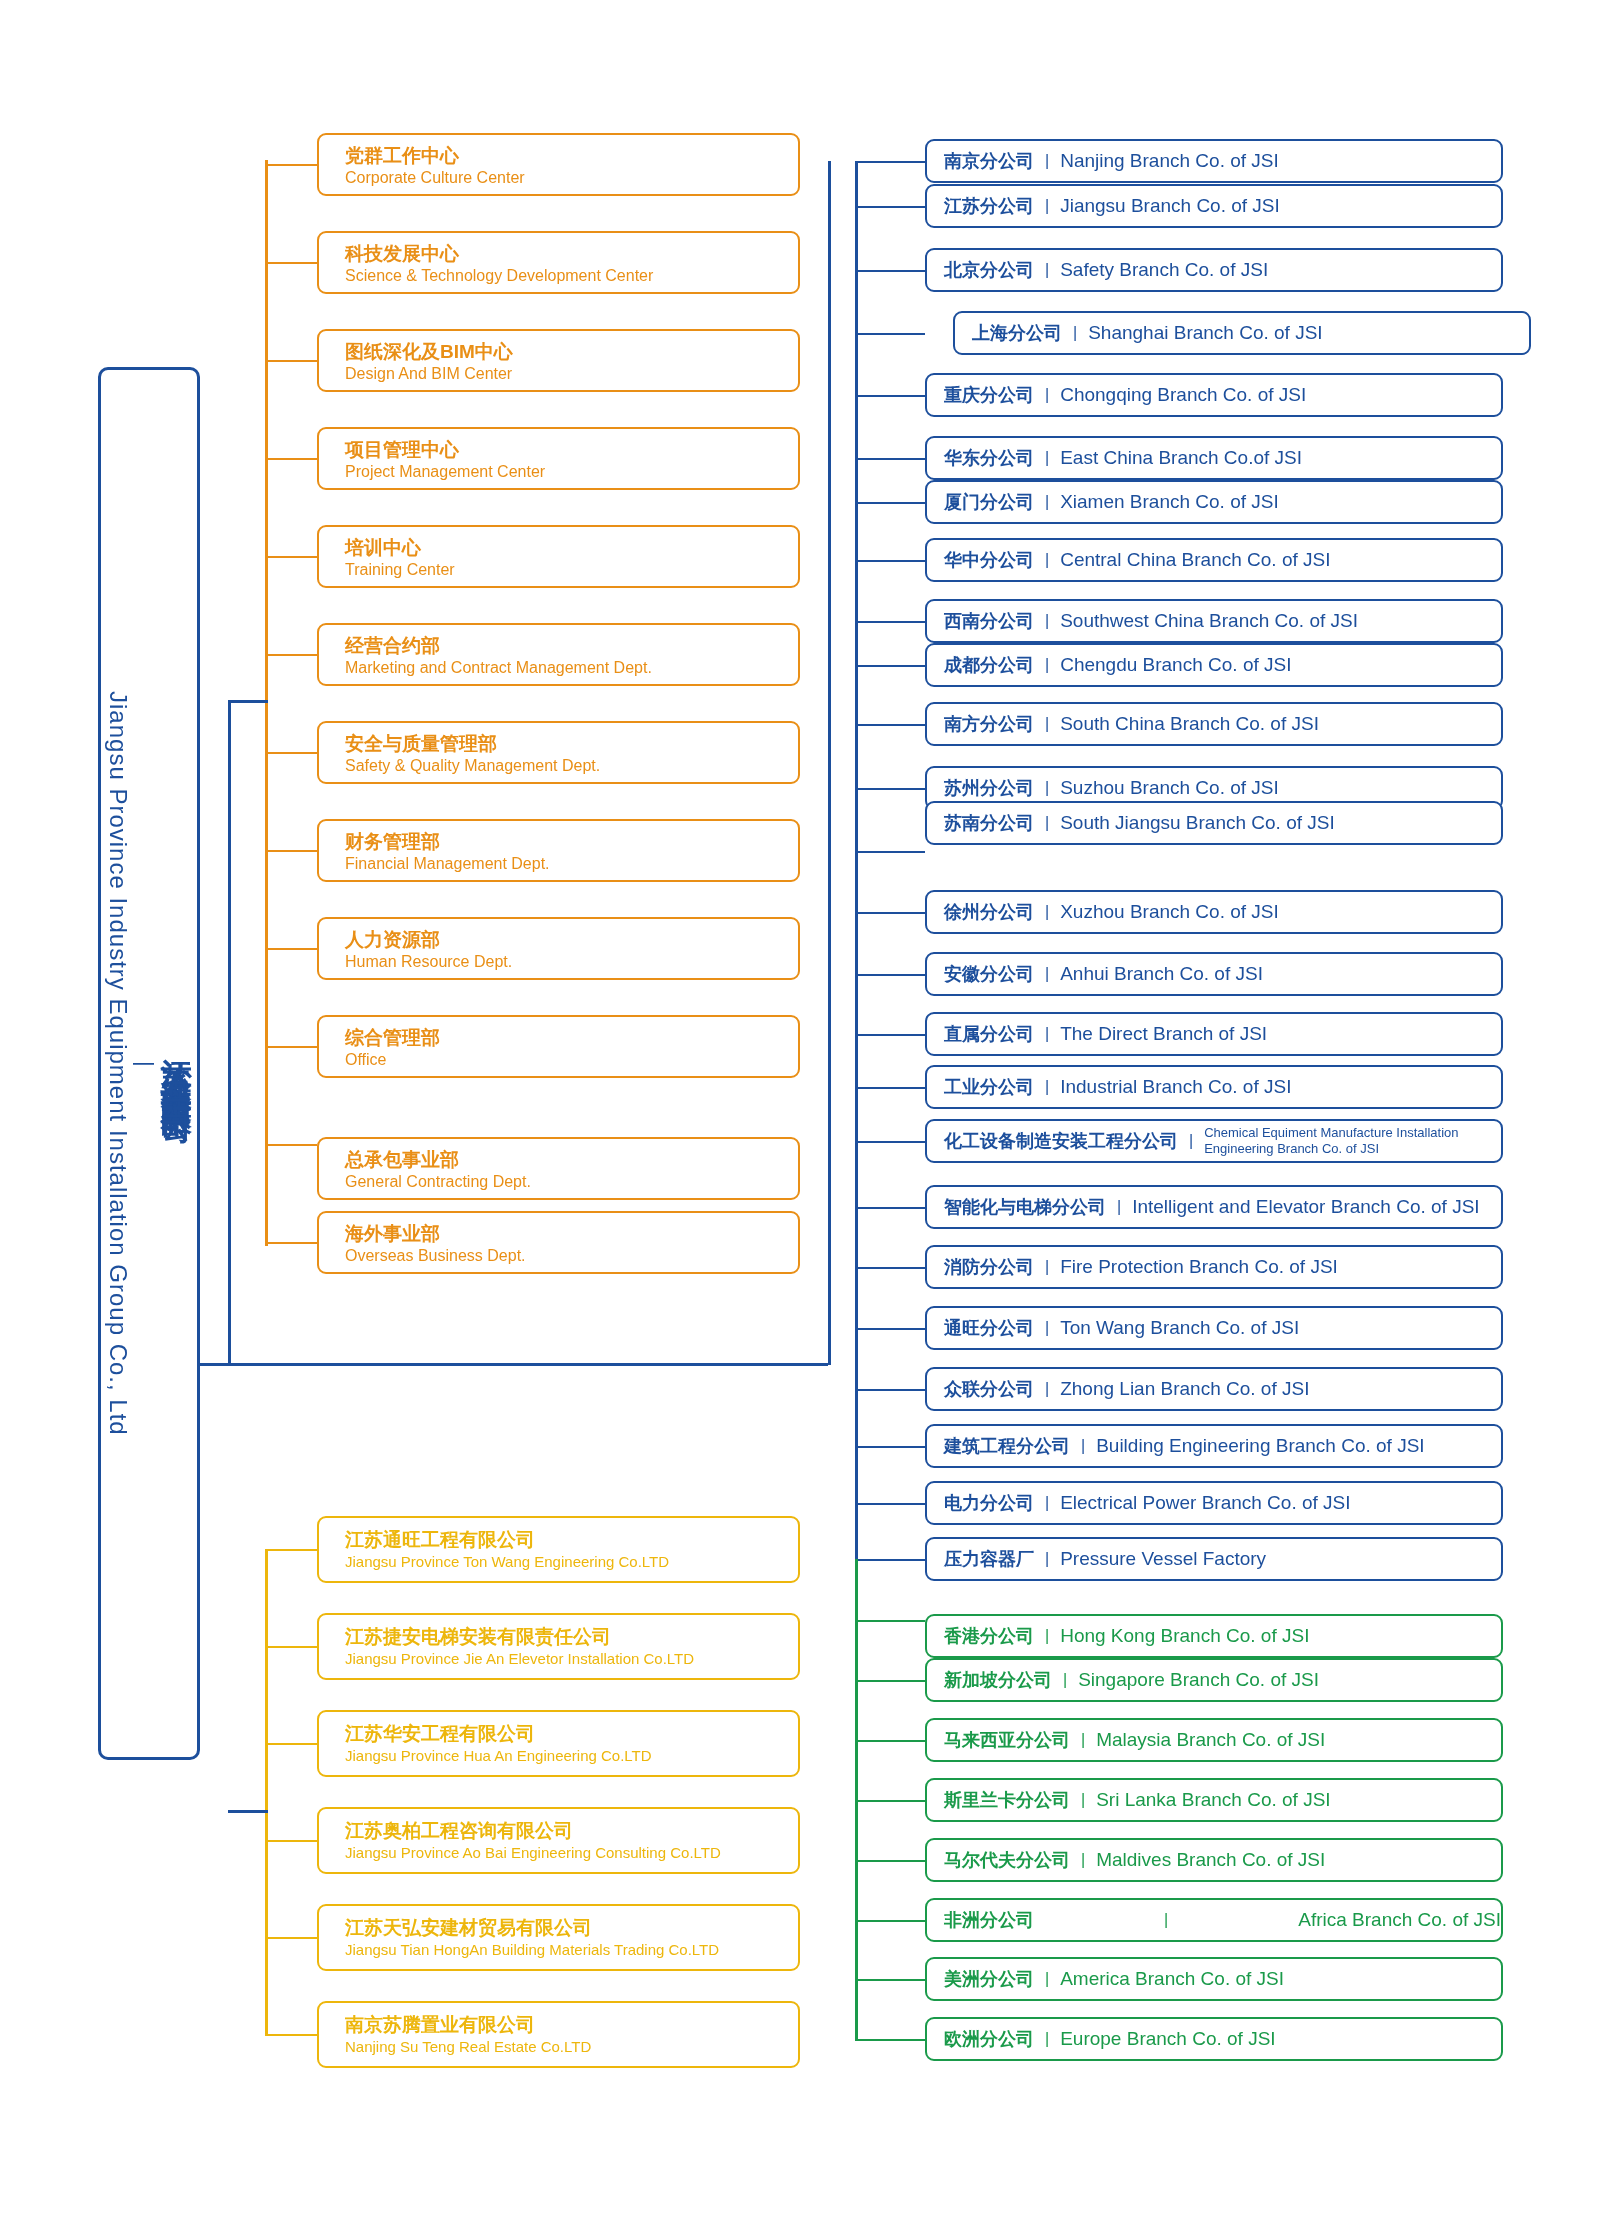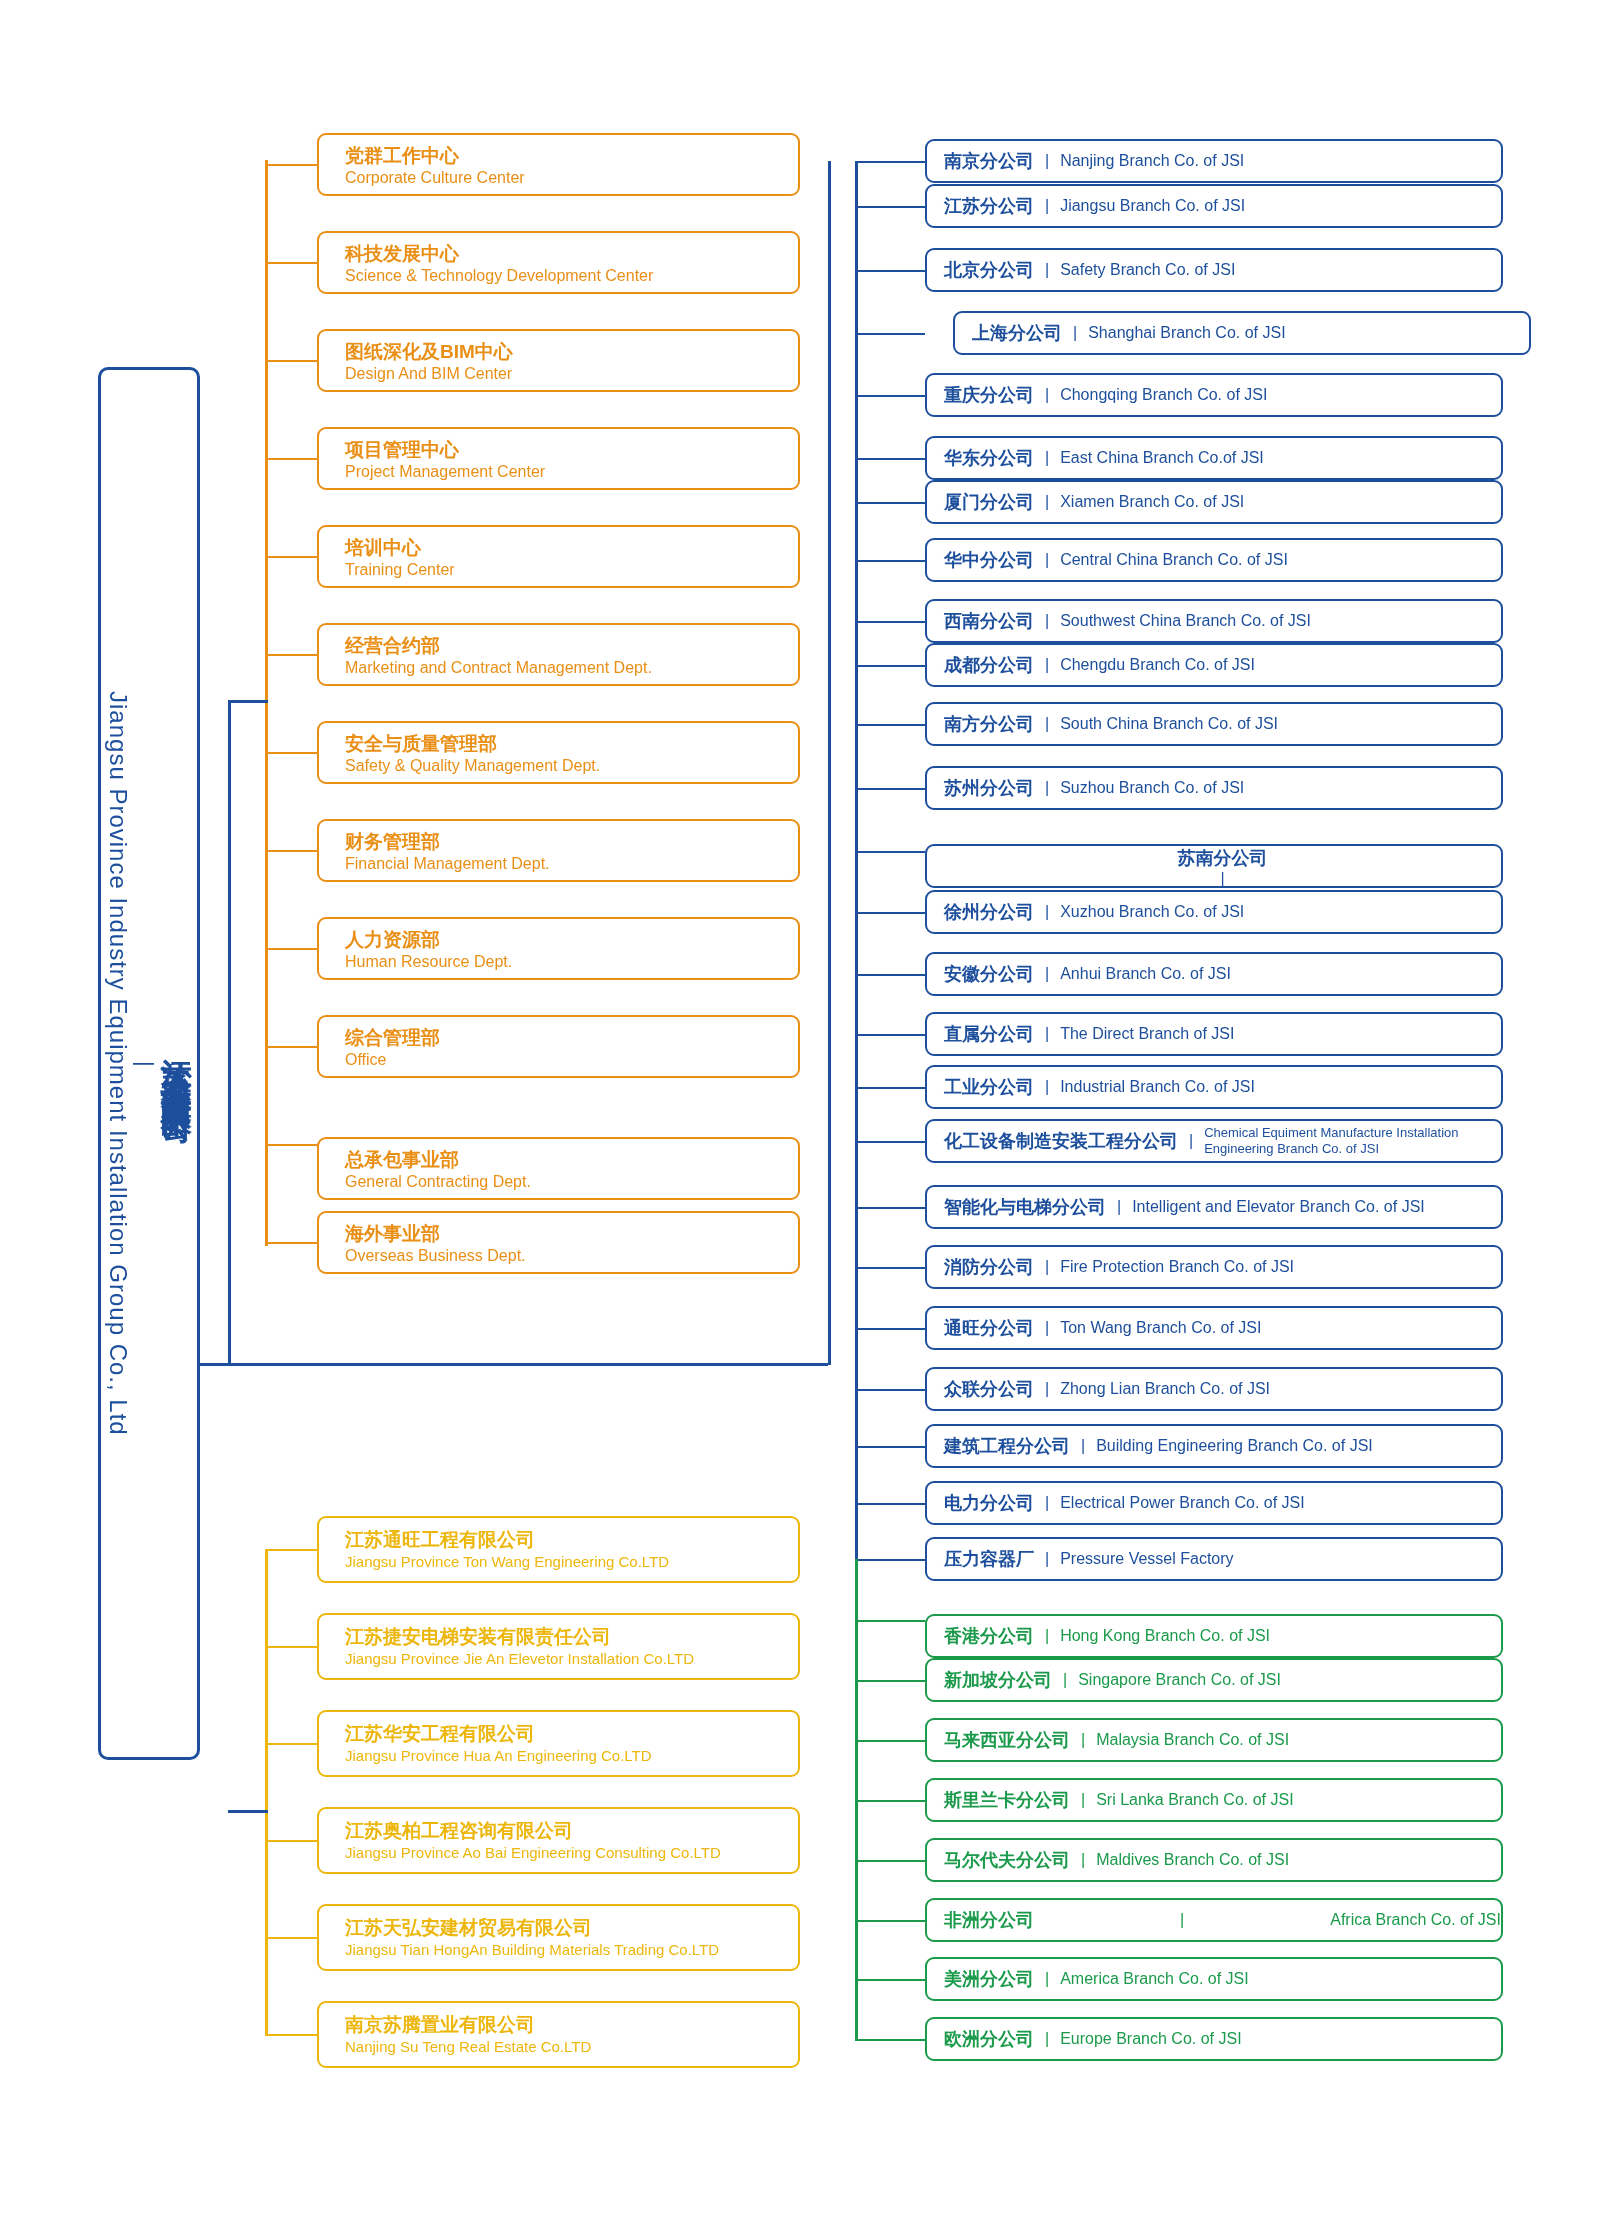--- a/index.html
+++ b/index.html
@@ -48,21 +48,21 @@
   .sub .cn{font-size:19px;color:#edb60c;line-height:1.25;}
   .sub .en{font-size:15px;color:#edb60c;line-height:1.3;}
 
   
   .br{
     left:925px;width:578px;height:44px;border:2px solid #1d4f9c;
     display:flex;align-items:center;padding-left:17px;box-sizing:border-box;
   }
   .br .cn{font-size:18px;font-weight:bold;color:#1d4f9c;white-space:nowrap;}
   .br .bar{font-size:16px;color:#1d4f9c;margin:0 11px;}
-  .br .en{font-size:16px;color:#1d4f9c;white-space:nowrap;}
+  .br .en{font-size:19px;color:#1d4f9c;white-space:nowrap;}
   .br.two-line .en{font-size:13px;line-height:1.25;white-space:normal;}
 
   
   .br.green{border-color:#1a9a4a;}
   .br.green .cn,.br.green .bar,.br.green .en{color:#1a9a4a;}
 
   
   .ln{position:absolute;background:#1d4f9c;}
   .ln.orange{background:#e98f16;}
   .ln.yellow{background:#edb60c;}
@@ -273,21 +273,21 @@
       <div class="node br" style="top: 702px;">
         <span class="cn">南方分公司</span>
         <span class="bar">|</span>
         <span class="en">South China Branch Co. of JSI</span>
       </div>
       <div class="node br" style="top: 766px;">
         <span class="cn">苏州分公司</span>
         <span class="bar">|</span>
         <span class="en">Suzhou Branch Co. of JSI</span>
       </div>
-      <div class="node br" style="top: 844px; flex-direction: column;">
+      <div class="node br" style="top: 801px;">
         <span class="cn">苏南分公司</span>
         <span class="bar">|</span>
         <span class="en">South Jiangsu Branch Co. of JSI</span>
       </div>
       <div class="node br" style="top: 890px;">
         <span class="cn">徐州分公司</span>
         <span class="bar">|</span>
         <span class="en">Xuzhou Branch Co. of JSI</span>
       </div>
       <div class="node br" style="top: 952px;">

